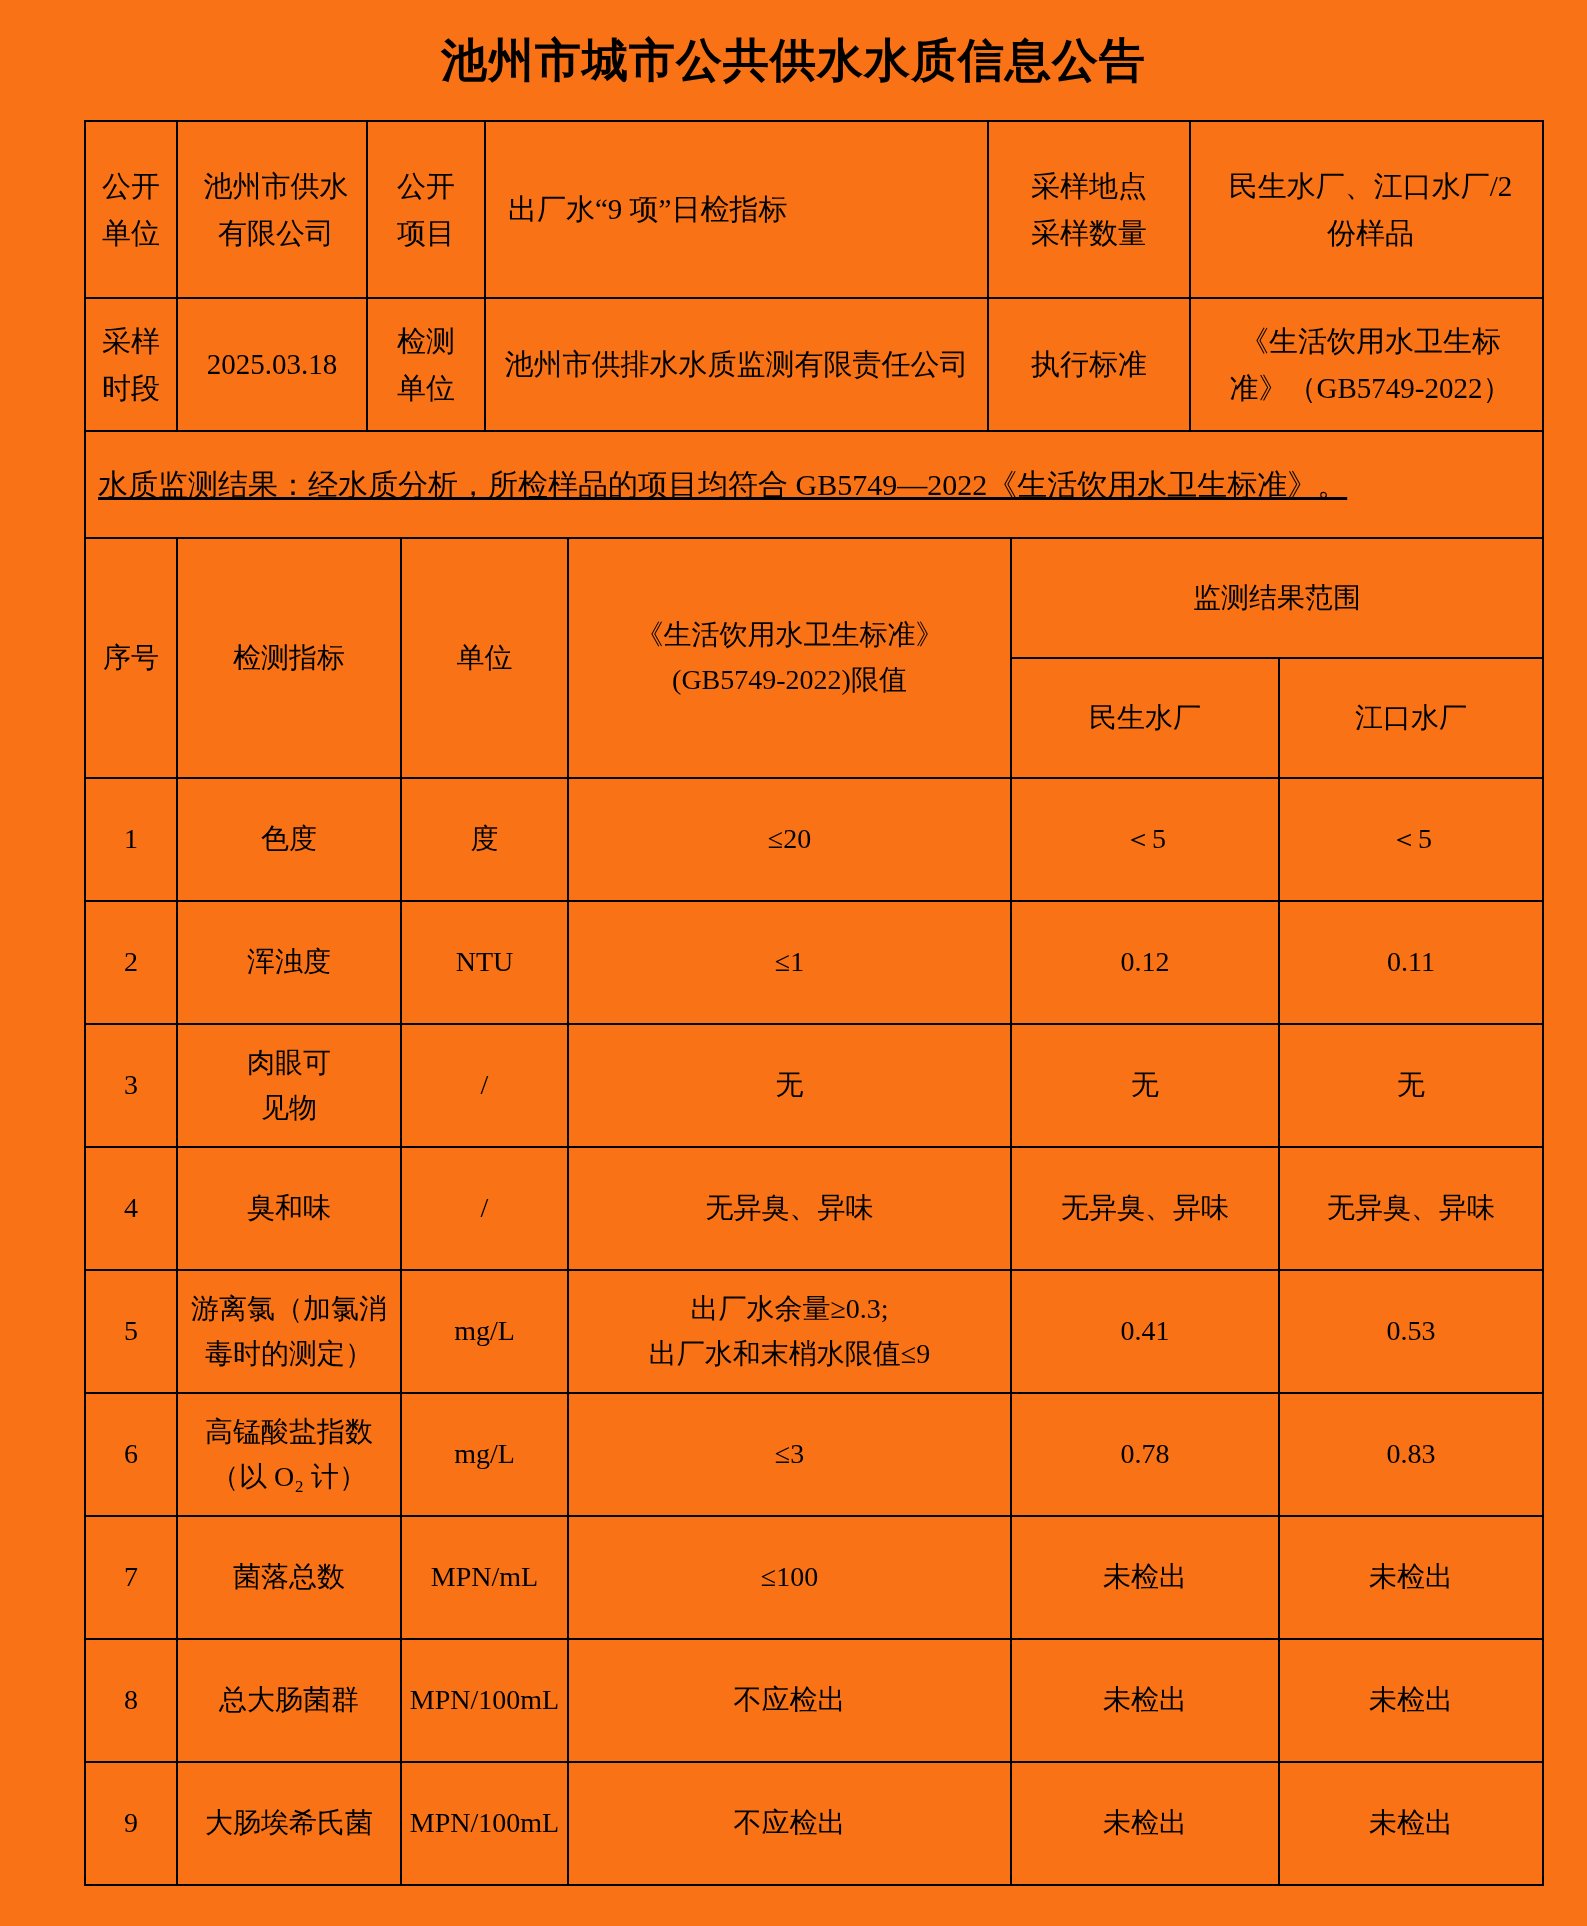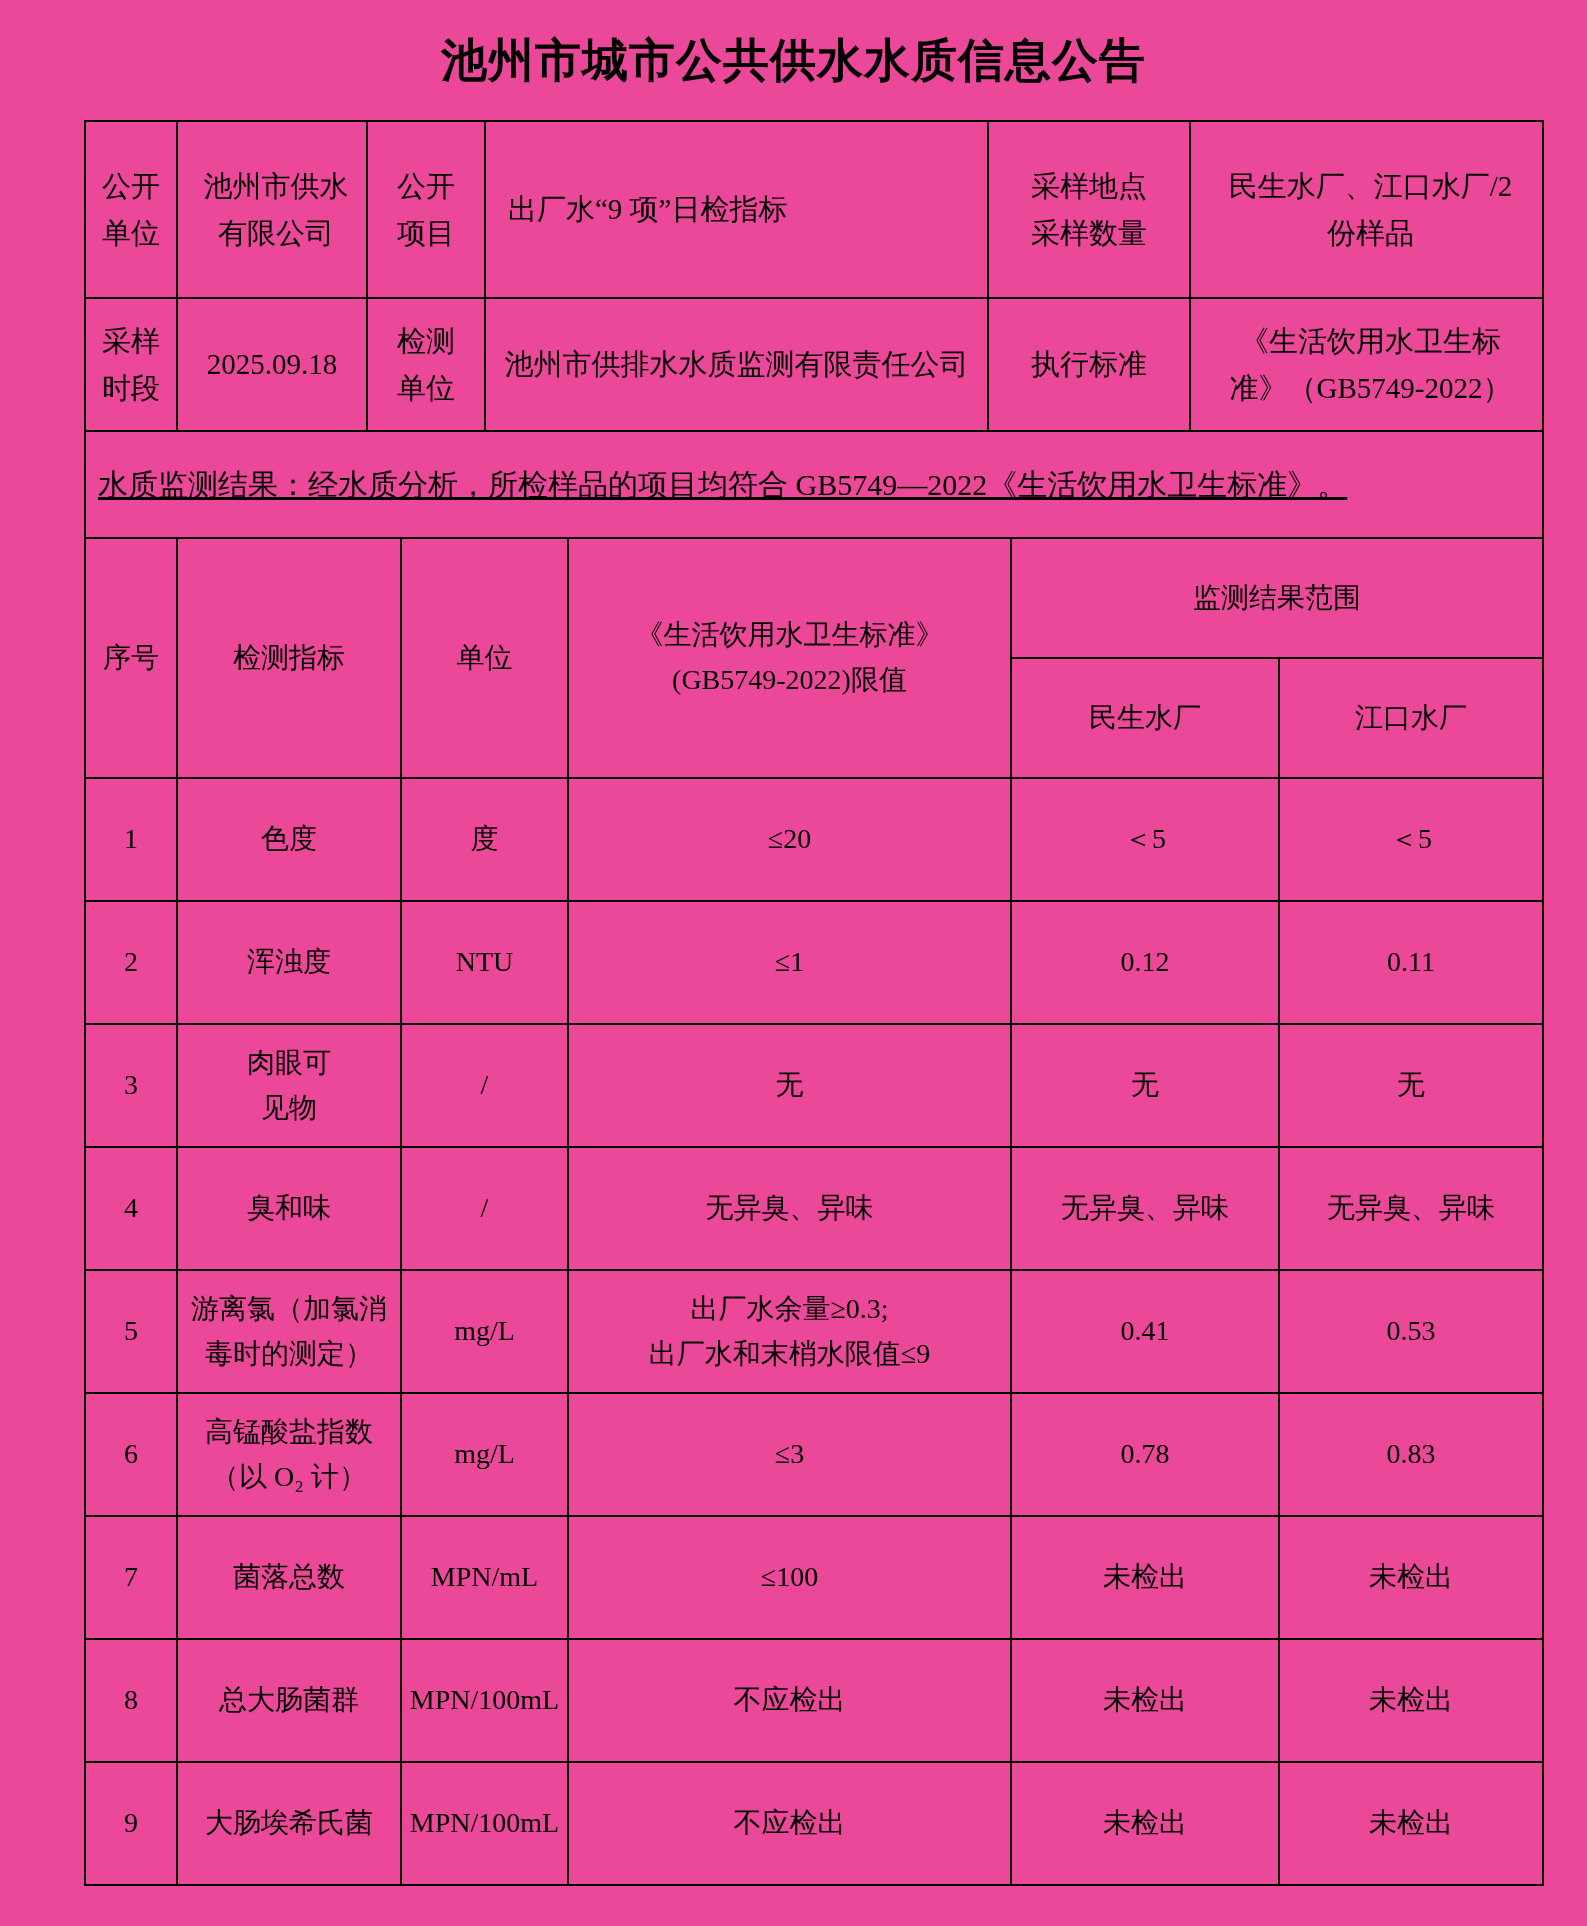--- a/index.html
+++ b/index.html
@@ -2,21 +2,21 @@
 <html><head>
 <meta charset="utf-8">
 <style>
   * { margin:0; padding:0; box-sizing:border-box; }
   html,body { background:#ffffff; }
   body {
     width:1587px; height:1926px;
     font-family:"Liberation Serif","DejaVu Serif",serif;
     color:#000;
   }
-  .page { position:relative; width:1587px; height:1926px; background:#ec4899; overflow:hidden; }
+  .page { position:relative; width:1587px; height:1926px; background:#f97316; overflow:hidden; }
 
   .title {
     font-family:"Liberation Sans","DejaVu Sans",sans-serif;
     font-weight:bold;
     font-size:46px;
     text-align:center;
     padding-top:30px;
     letter-spacing:1px;
   }
 
@@ -76,21 +76,21 @@
 项目</td>
         <td class="al2">出厂水“9 项”日检指标</td>
         <td>采样地点
 采样数量</td>
         <td class="al">民生水厂、江口水厂/2
 份样品</td>
       </tr>
       <tr class="r-infoB">
         <td>采样
 时段</td>
-        <td>2025.09.18</td>
+        <td>2025.03.18</td>
         <td>检测
 单位</td>
         <td>池州市供排水水质监测有限责任公司</td>
         <td>执行标准</td>
         <td class="al">《生活饮用水卫生标
 准》（GB5749-2022）</td>
       </tr>
       <tr class="r-infoC">
         <td colspan="6" class="summary-cell">水质监测结果：经水质分析，所检样品的项目均符合 GB5749—2022《生活饮用水卫生标准》。</td>
       </tr>

